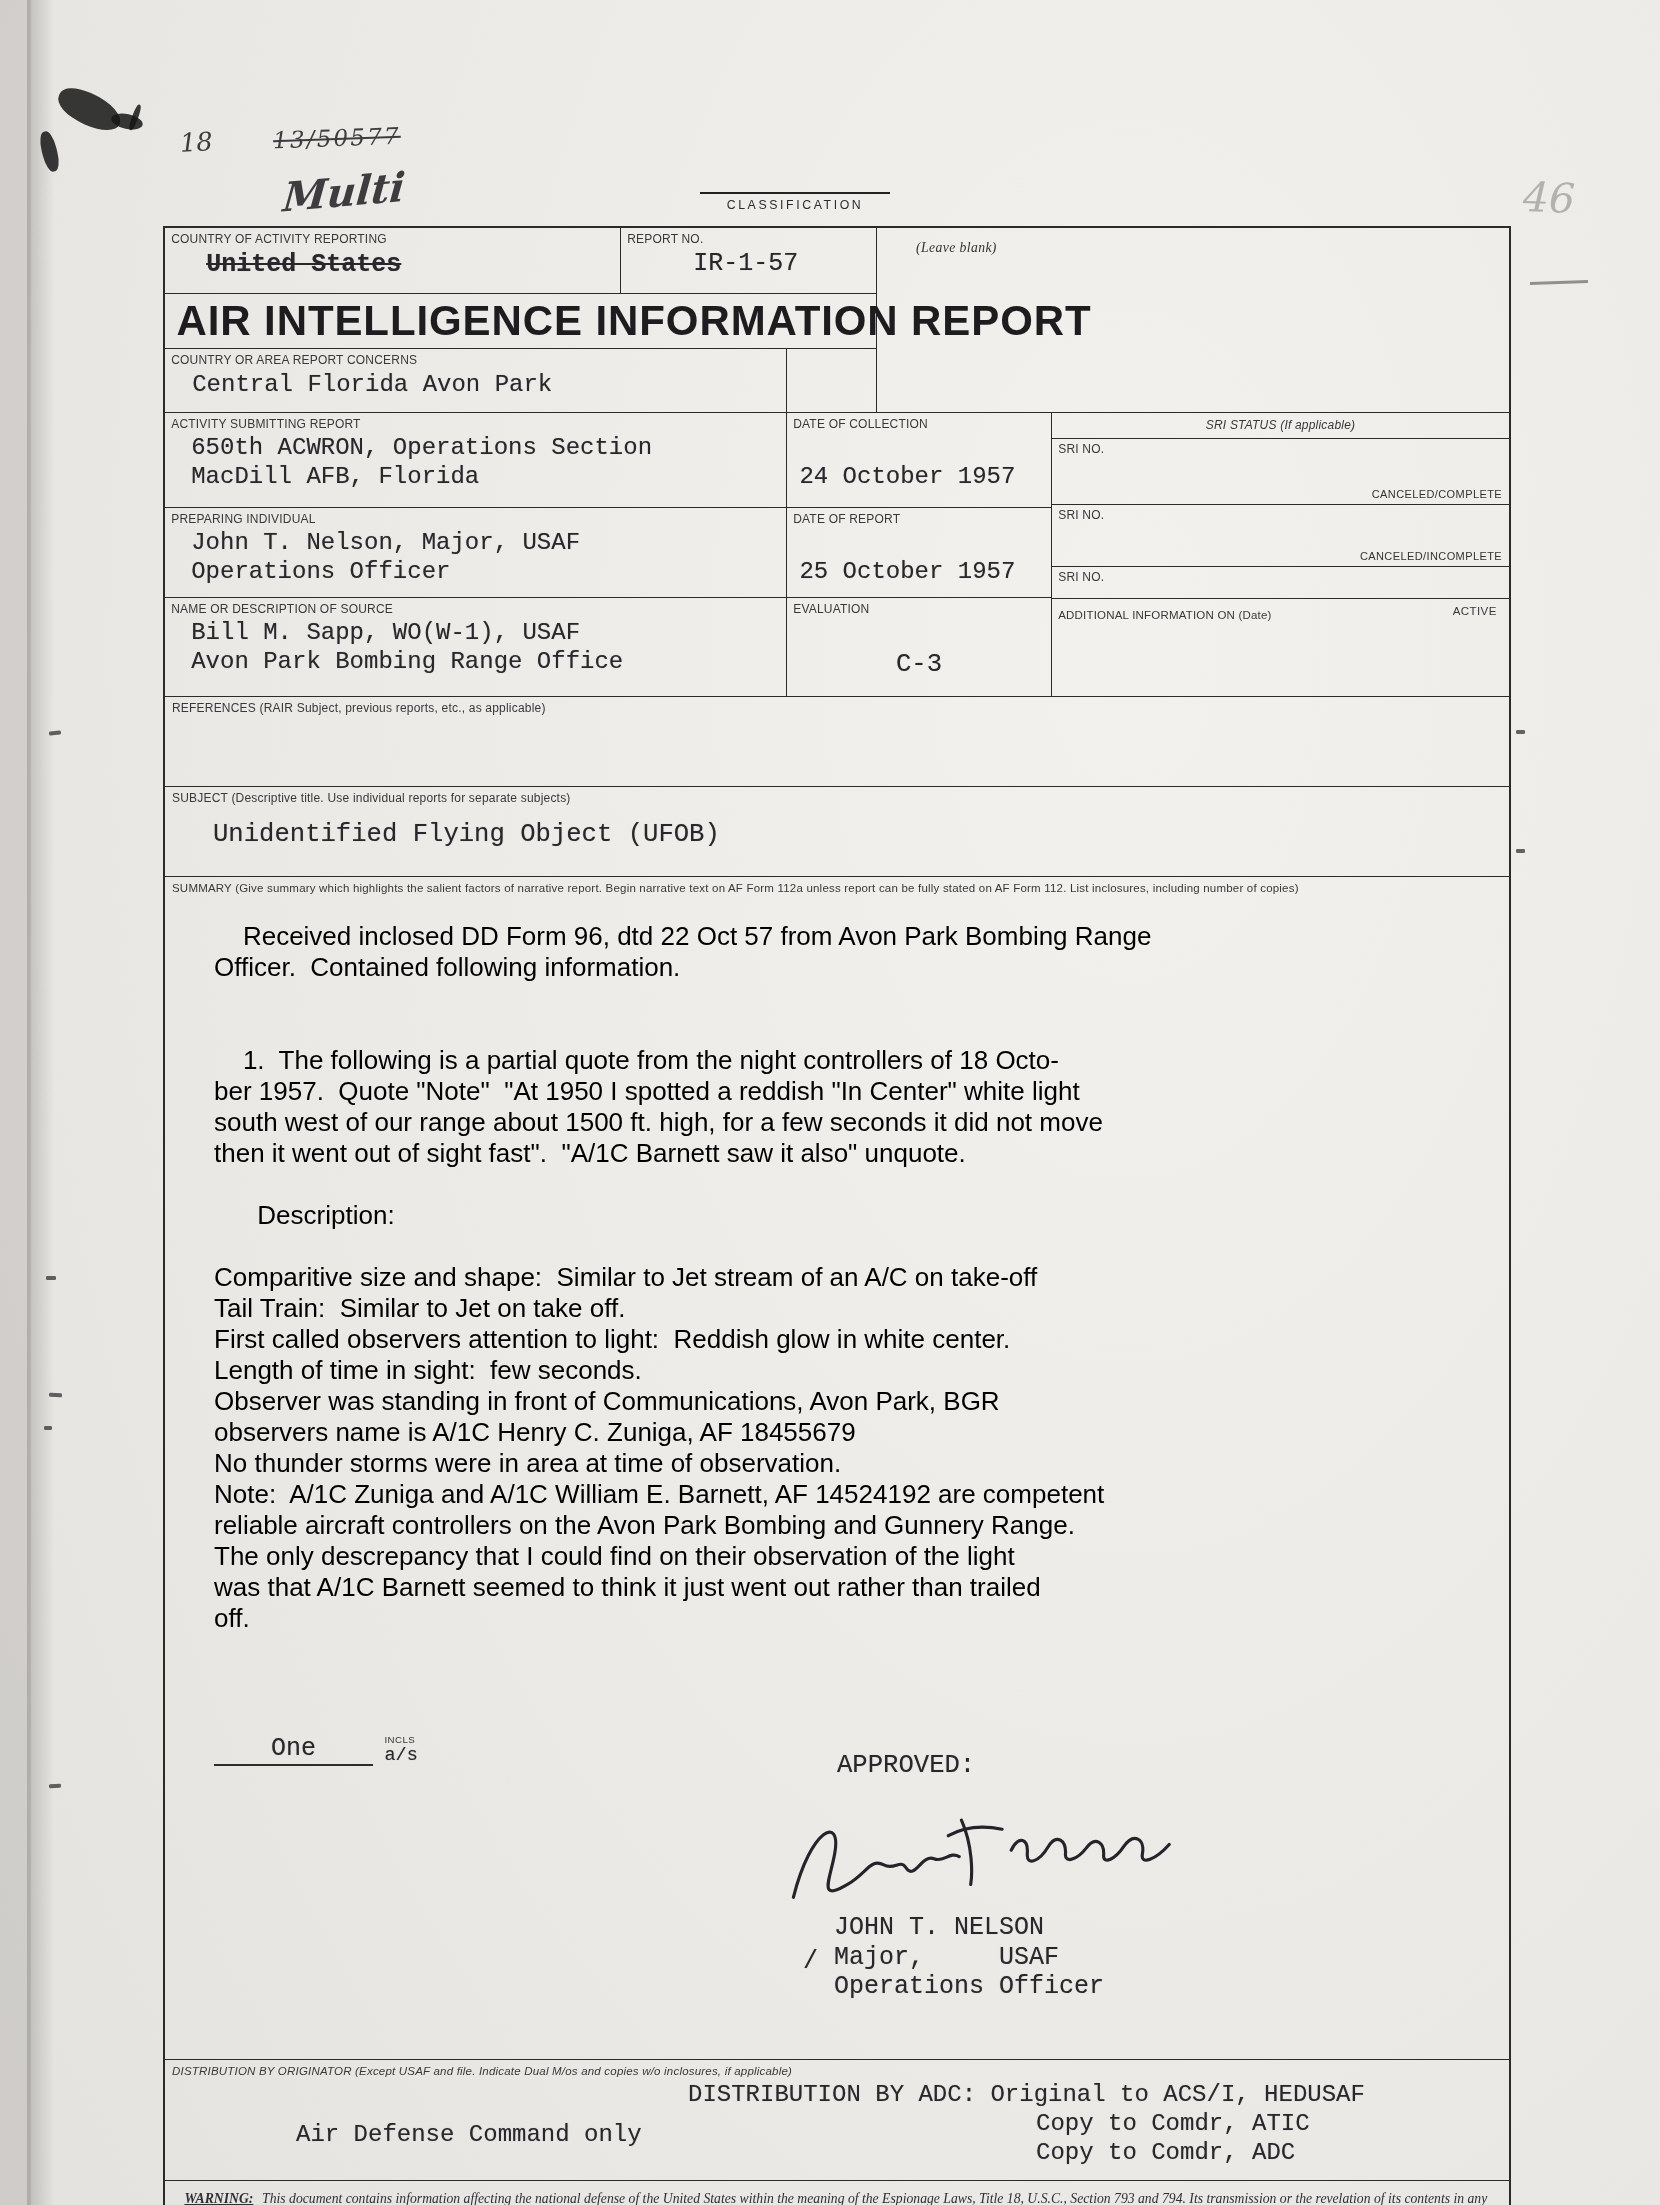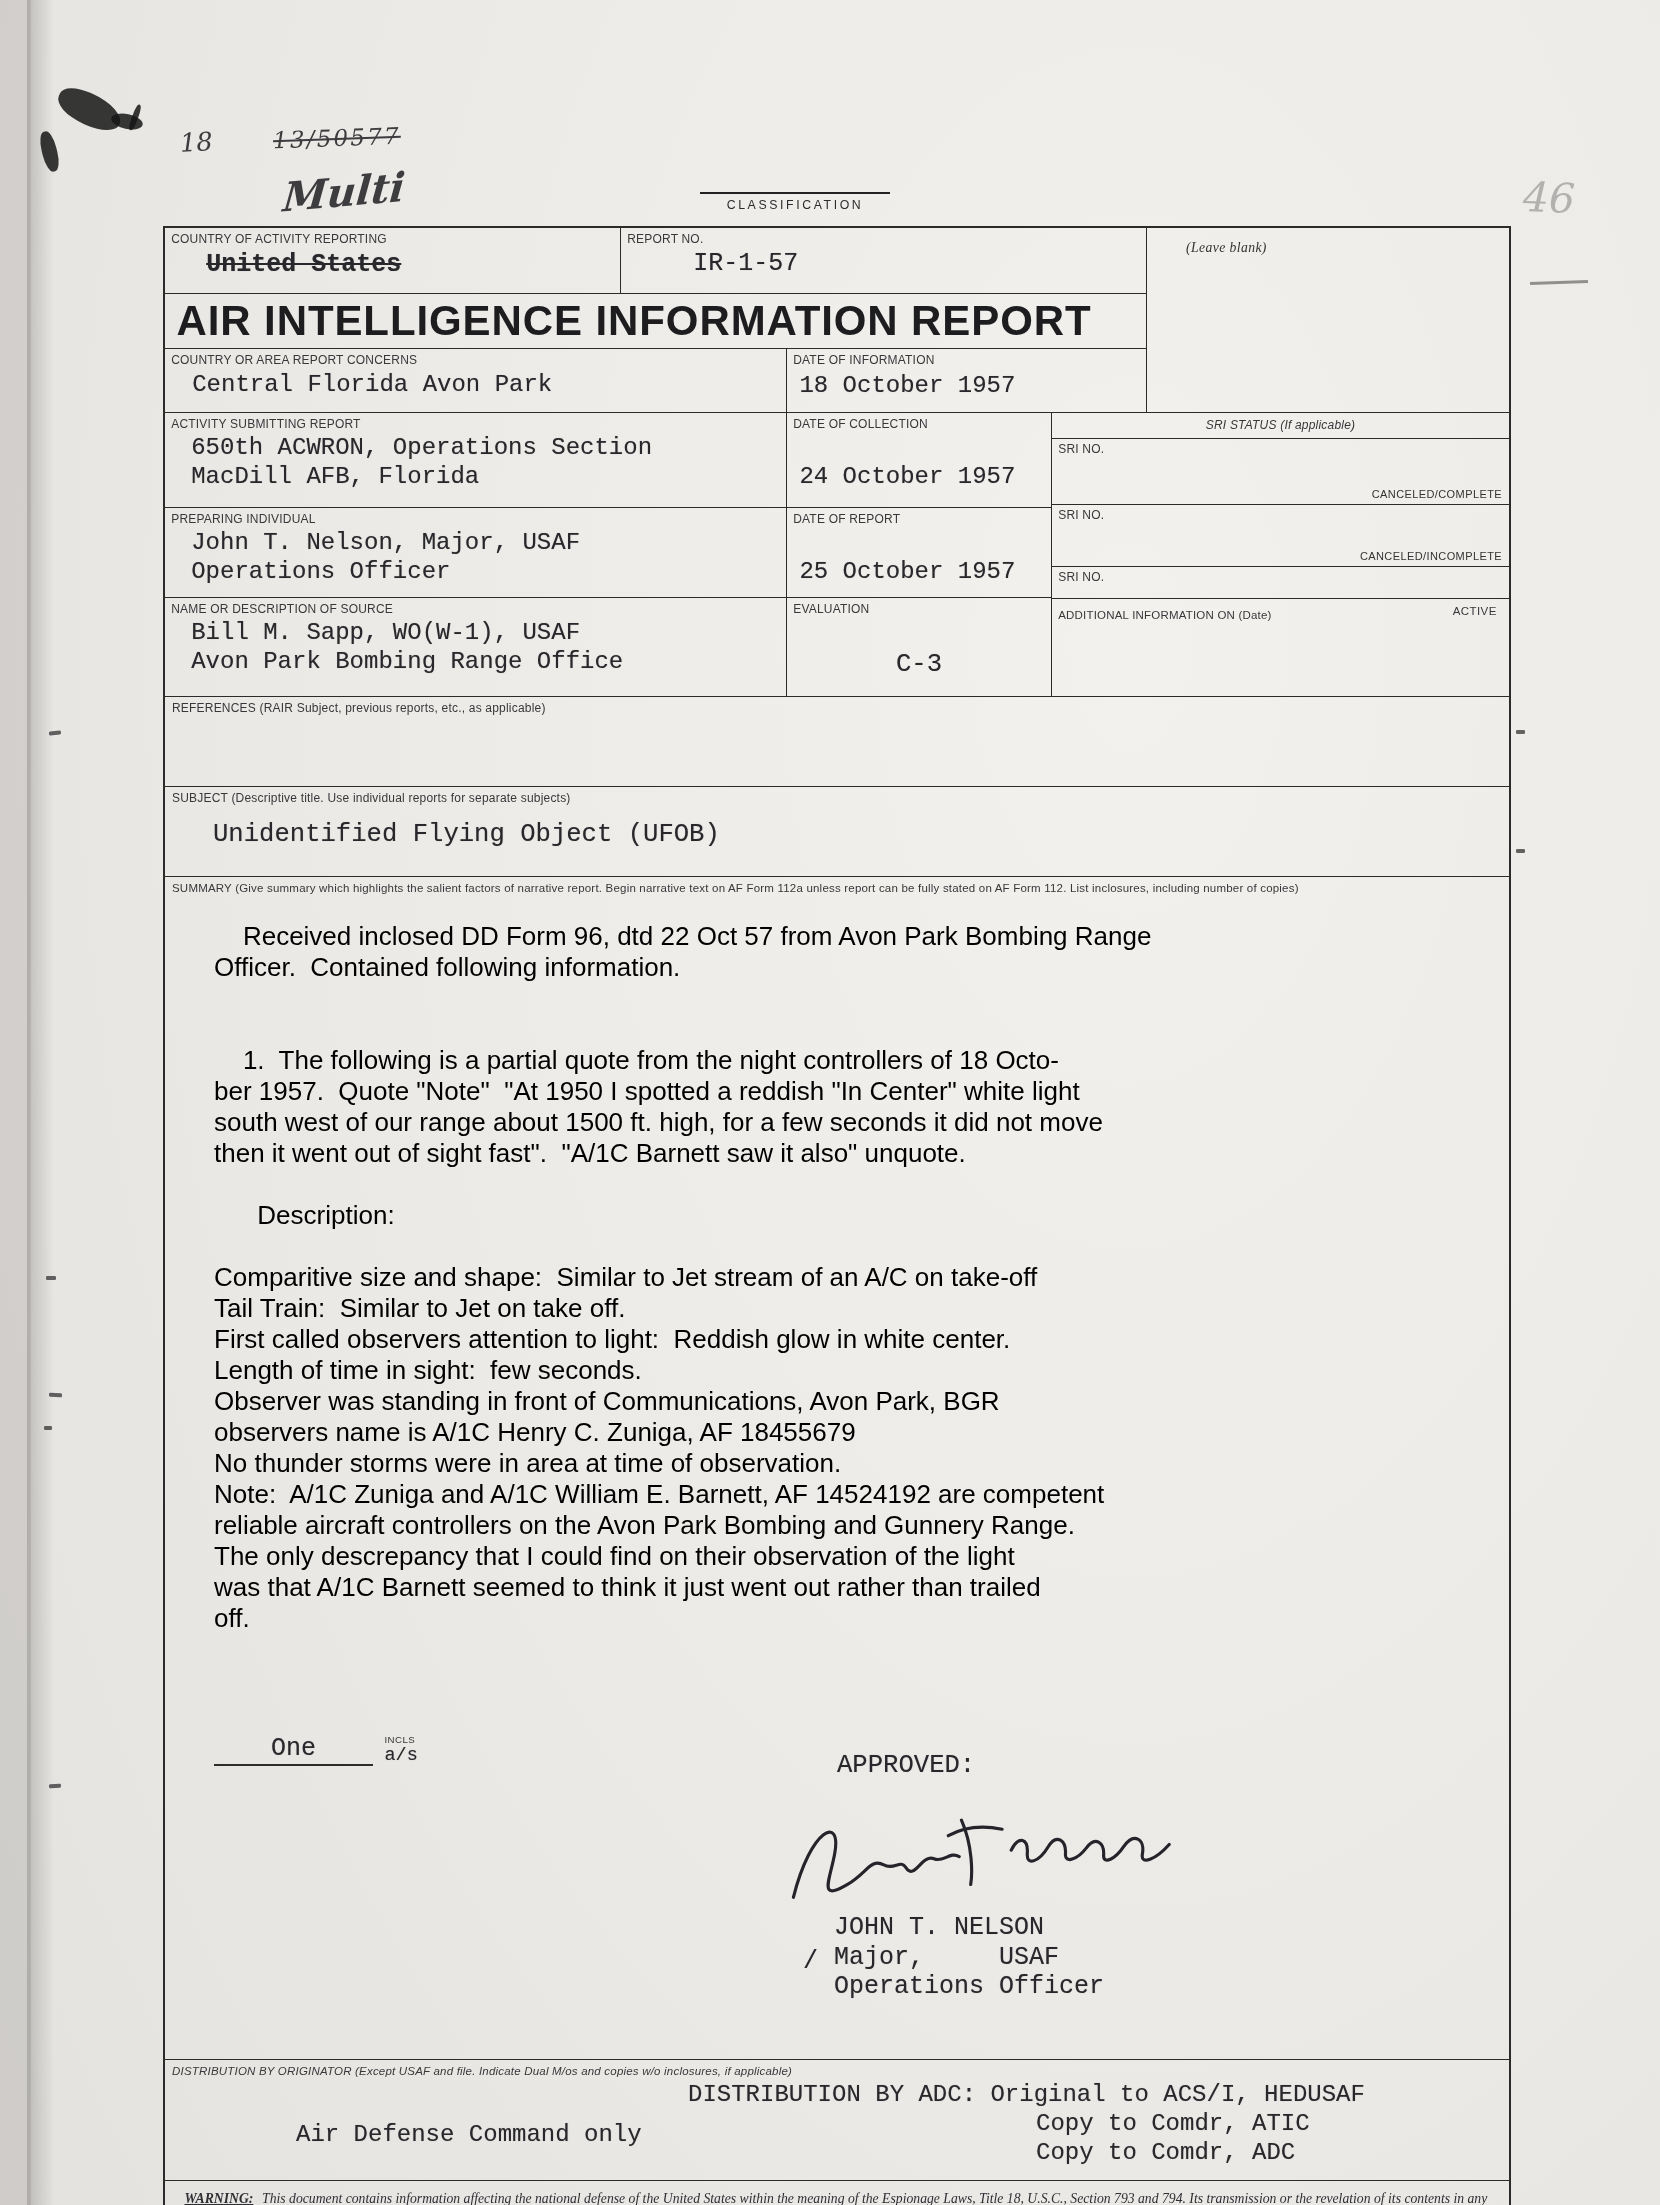--- a/index.html
+++ b/index.html
@@ -31,21 +31,21 @@
   .class-top{left:700px;top:192px;}
   .class-line{height:2.2px;background:#222;margin:0 auto 3.5px auto;width:100%;}
   .class-text{font-size:12.3px;font-weight:normal;letter-spacing:2.6px;color:#2c2c2e;}
   
   .form{position:absolute;left:163px;top:226px;width:1348px;height:2065px;border:2.2px solid #2b2b2b;box-sizing:border-box;}
   .form *{box-sizing:border-box;}
   .lbl{font-size:12px;color:#38383b;letter-spacing:0.2px;line-height:14.6px;}
   .lbl-it{font-style:italic;}
   .typed{font-family:"Liberation Mono",monospace;color:#28282c;text-shadow:0 0 0.9px rgba(40,40,40,.35);}
   .sec-top{display:flex;height:185px;border-bottom:1.8px solid #2b2b2b;}
-  .top-left{width:982px;border-right:1.8px solid #2b2b2b;display:flex;flex-direction:column;}
+  .top-left{width:712px;border-right:1.8px solid #2b2b2b;display:flex;flex-direction:column;}
   .rowA{height:66px;display:flex;border-bottom:1.8px solid #2b2b2b;}
   .cA1{width:456px;border-right:1.8px solid #2b2b2b;padding:3.5px 6.2px;}
   .cA2{flex:1;padding:3.5px 6.2px;}
   .val-ca{font-size:25px;font-weight:bold;text-decoration:line-through;margin:3.5px 0 0 35px;}
   .val-rn{font-size:25px;margin:2.6px 0 0 66px;}
   .title-row{height:55px;border-bottom:1.8px solid #2b2b2b;display:flex;align-items:center;padding-left:11.5px;}
   .form-title{font-size:42px;font-weight:bold;letter-spacing:0.9px;color:#1d1d20;white-space:nowrap;}
   .rowB{flex:1;display:flex;}
   .cB1{width:622px;border-right:1.8px solid #2b2b2b;padding:3.5px 6.2px;}
   .cB2{flex:1;padding:3.5px 6.2px;}
@@ -143,24 +143,20 @@
           </div>
         </div>
         <div class="title-row">
           <div class="form-title">AIR INTELLIGENCE INFORMATION REPORT</div>
         </div>
         <div class="rowB">
           <div class="cB1">
             <div class="lbl">COUNTRY OR AREA REPORT CONCERNS</div>
             <div class="typed val-area">Central Florida Avon Park</div>
           </div>
-          <div class="cB2">
-            <div class="lbl">DATE OF INFORMATION</div>
-            <div class="typed val-date">18 October 1957</div>
-          </div>
         </div>
       </div>
       <div class="top-right">
         <div class="leave-blank">(Leave blank)</div>
       </div>
     </div>
 
     <div class="sec-mid">
       <div class="mid-left">
         <div class="rowC">

